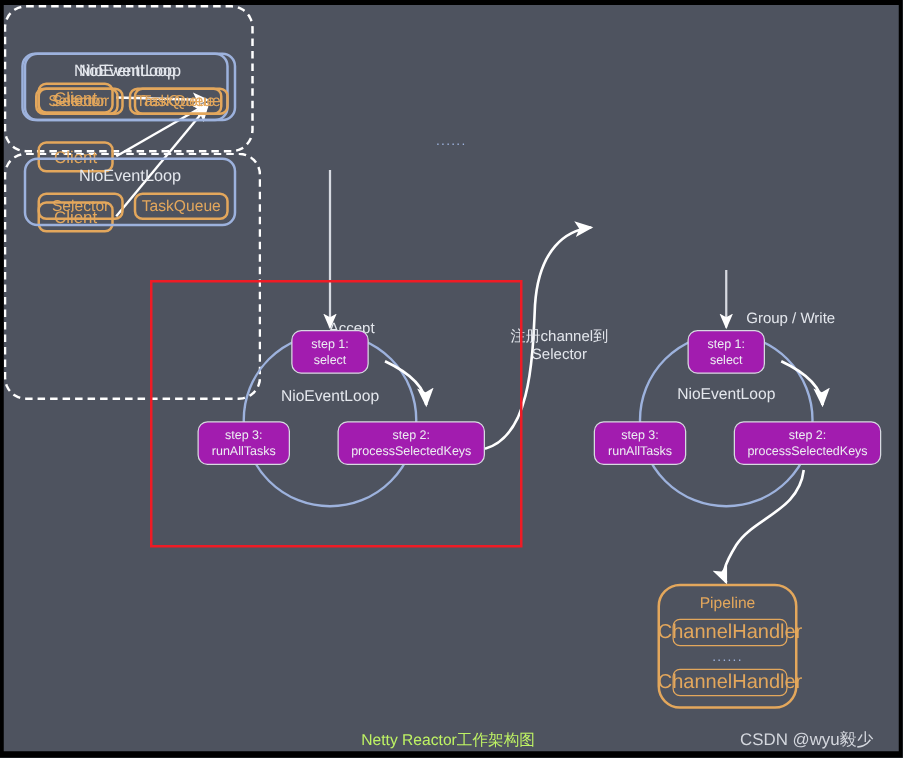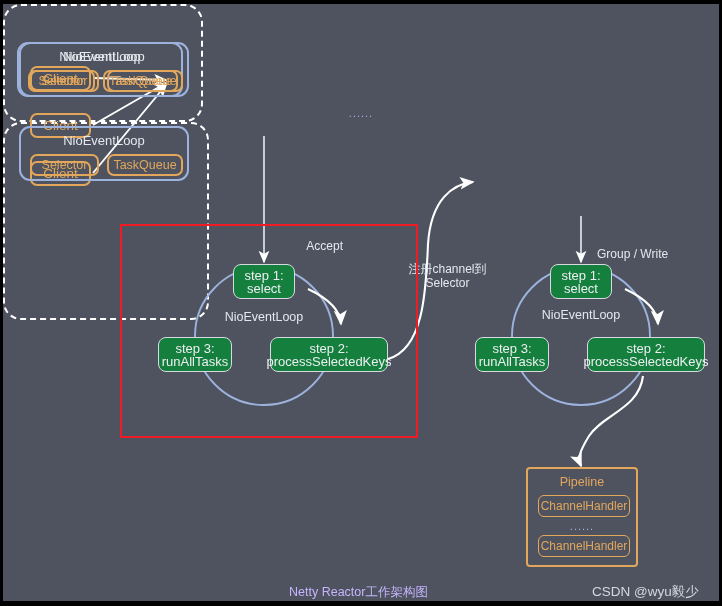--- a/index.html
+++ b/index.html
@@ -48,50 +48,50 @@
     border:2px solid #e3a75c;border-radius:7px;color:#e3a75c;
     font-size:12.5px;display:flex;align-items:center;justify-content:center;
   }
   .dots{
     position:absolute;left:0;right:0;text-align:center;color:#9db2dd;
     font-size:11px;letter-spacing:1px;
   }
 
   .step{
     position:absolute;box-sizing:border-box;
-    border:1.6px solid #d7dae1;border-radius:8px;background:#15803d;
-    color:#eceef2;font-size:13px;line-height:13px;
+    border:1.6px solid #d7dae1;border-radius:8px;background:#a21caf;
+    color:#eceef2;font-size:10px;line-height:13px;
     display:flex;flex-direction:column;align-items:center;justify-content:center;
     z-index:5;
   }
   .loop-label{
     position:absolute;color:#e4e7ed;font-size:12.5px;text-align:center;
   }
   .edge-label{
     position:absolute;color:#e4e7ed;font-size:12px;text-align:center;line-height:14px;
   }
   .red-box{
     position:absolute;box-sizing:border-box;
     border:2.5px solid #ef1b25;background:transparent;z-index:1;
   }
   .pipeline{
     position:absolute;box-sizing:border-box;
-    border:2px solid #e3a75c;border-radius:4px;background:transparent;
+    border:2px solid #e3a75c;border-radius:18px;background:transparent;
   }
   .pipeline-title{
     position:absolute;left:0;right:0;top:6px;text-align:center;
     color:#e3a75c;font-size:12.5px;
   }
   .handler{
     position:absolute;box-sizing:border-box;
     border:1.8px solid #e3a75c;border-radius:6px;color:#e3a75c;
-    font-size:12px;display:flex;align-items:center;justify-content:center;
+    font-size:16px;display:flex;align-items:center;justify-content:center;
   }
   .caption{
-    position:absolute;color:#c4b5fd;font-size:12.5px;
+    position:absolute;color:#bef264;font-size:12.5px;
   }
   .watermark{
     position:absolute;color:#d4d7de;font-size:13.5px;
   }
 </style>
 </head>
 <body>
 
 <div id="stage">
   <div id="canvas">
@@ -154,21 +154,21 @@
 
       <div class="dots" style="top:103px;">......</div>
 
       <div class="nel" style="left:16px;top:122px;width:170px;height:55px;">
         <div class="nel-title">NioEventLoop</div>
         <div class="pill" style="left:9px;top:26px;width:69px;height:22px;">Selector</div>
         <div class="pill" style="left:86px;top:26px;width:76px;height:22px;">TaskQueue</div>
       </div>
     </div>
 
-    <div class="edge-label" style="left:260px;top:235px;width:80px;text-align:right;">Accept</div>
+    <div class="edge-label" style="left:260px;top:251px;width:80px;text-align:left;">Accept</div>
 
     <div class="loop-label" style="left:196px;top:306px;width:130px;">NioEventLoop</div>
 
     <div class="step" style="left:230px;top:260px;width:62px;height:35px;">
       <span>step 1:</span>
       <span>select</span>
     </div>
 
     <div class="step" style="left:267px;top:333px;width:118px;height:35px;">
       <span>step 2:</span>

